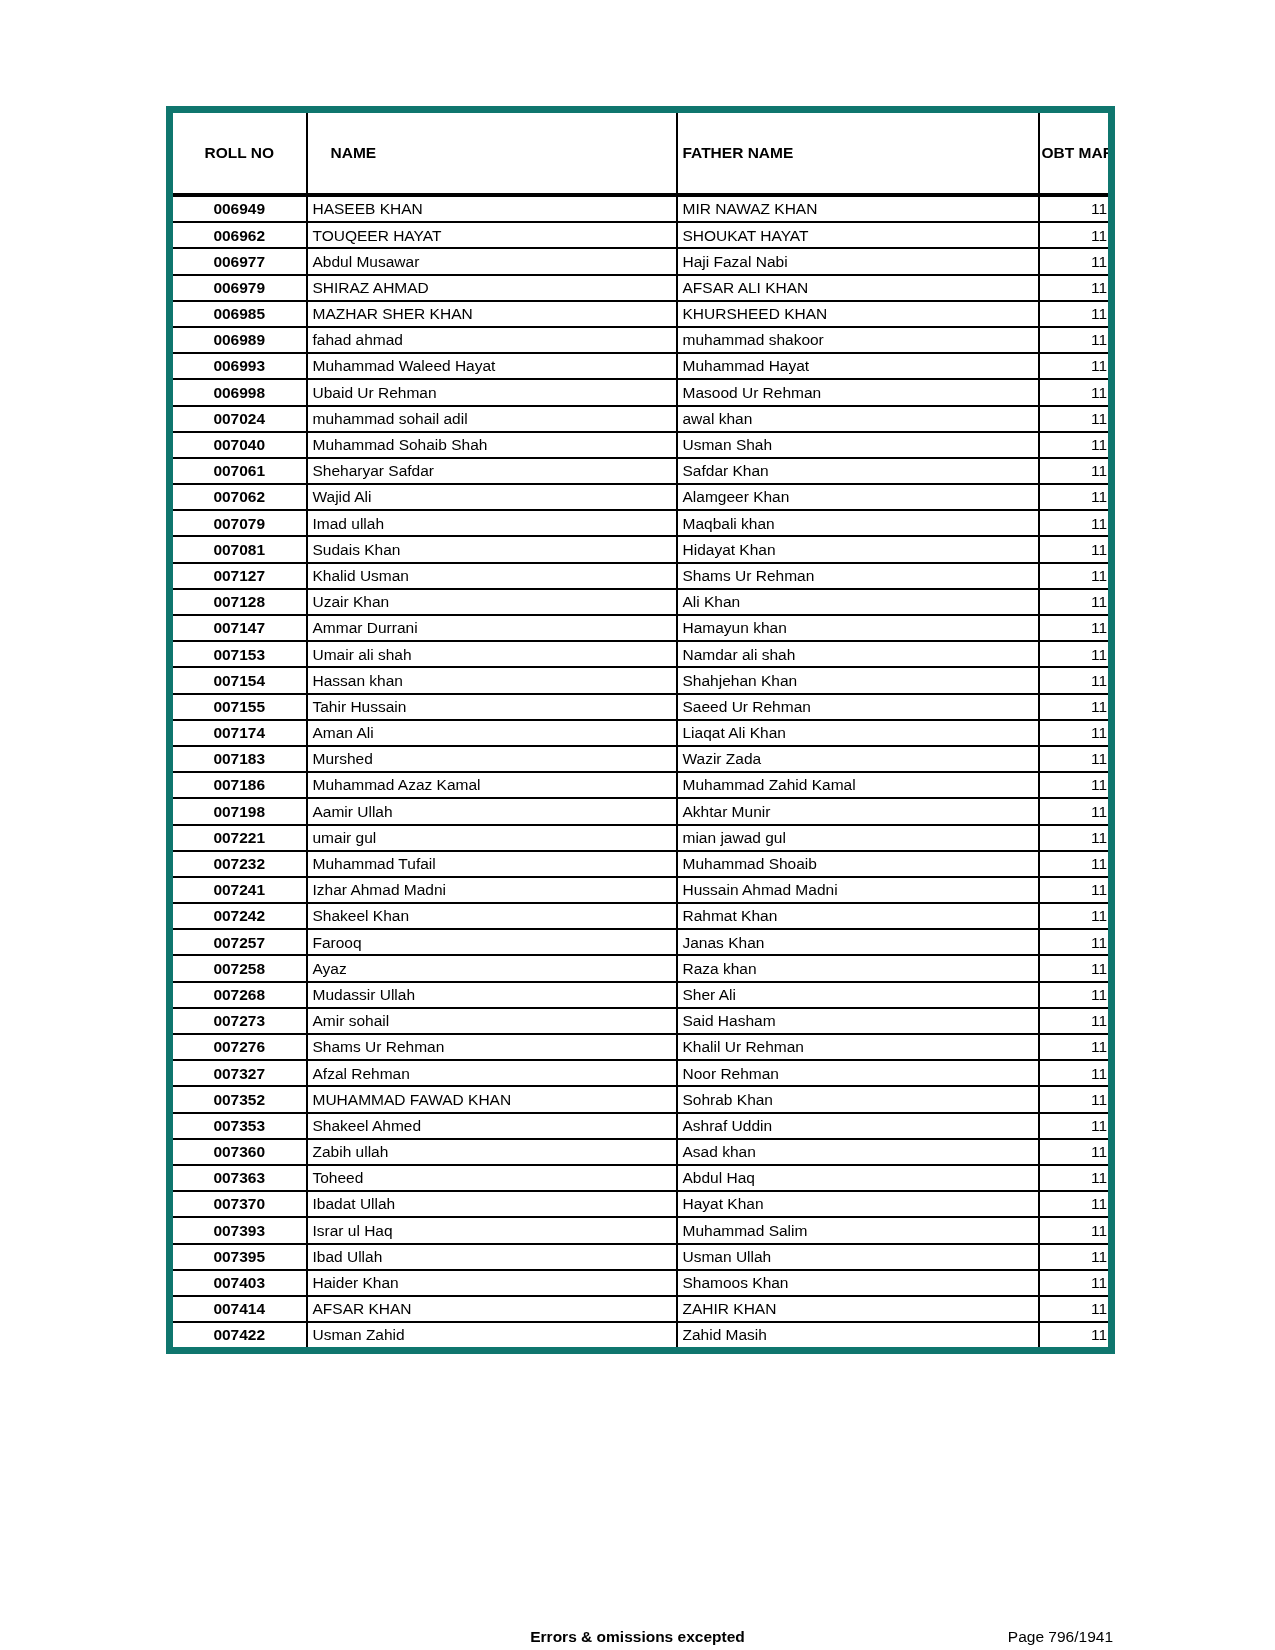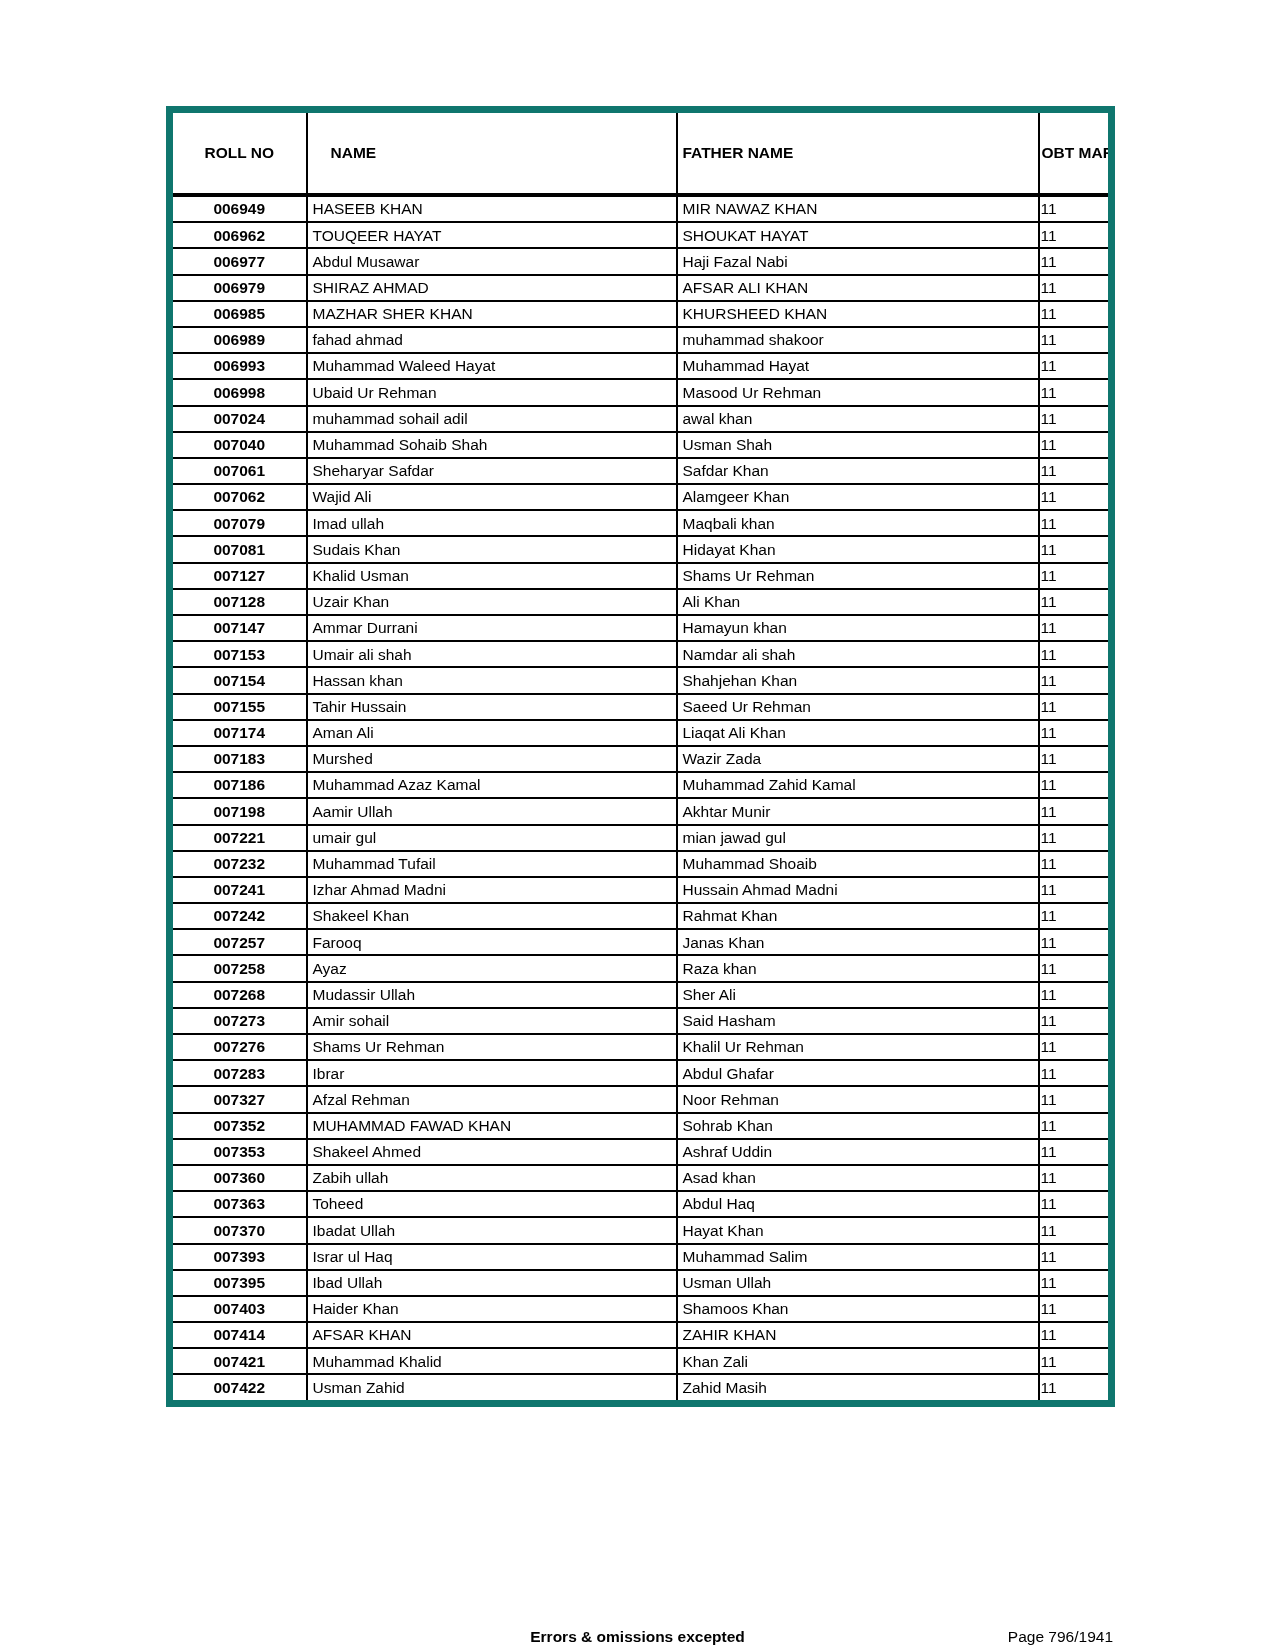--- a/index.html
+++ b/index.html
@@ -61,21 +61,21 @@
     text-align: center;
     font-weight: bold;
     font-size: 15px;
   }
   td.cell-name,
   td.cell-father {
     text-align: left;
     padding-left: 5px;
   }
   td.cell-marks {
-    text-align: left;
+    text-align: right;
     font-size: 15px;
   }
 
   .footer {
     position: absolute;
     top: 1628px;
     left: 0;
     width: 100%;
     height: 24px;
     font-size: 15.5px;
@@ -306,26 +306,20 @@
             <td class="cell-father">Said Hasham</td>
             <td class="cell-marks">11</td>
           </tr>
           <tr>
             <td class="cell-roll">007276</td>
             <td class="cell-name">Shams Ur Rehman</td>
             <td class="cell-father">Khalil Ur Rehman</td>
             <td class="cell-marks">11</td>
           </tr>
           <tr>
-            <td class="cell-roll">007283</td>
-            <td class="cell-name">Ibrar</td>
-            <td class="cell-father">Abdul Ghafar</td>
-            <td class="cell-marks">11</td>
-          </tr>
-          <tr>
             <td class="cell-roll">007327</td>
             <td class="cell-name">Afzal Rehman</td>
             <td class="cell-father">Noor Rehman</td>
             <td class="cell-marks">11</td>
           </tr>
           <tr>
             <td class="cell-roll">007352</td>
             <td class="cell-name">MUHAMMAD FAWAD KHAN</td>
             <td class="cell-father">Sohrab Khan</td>
             <td class="cell-marks">11</td>
@@ -369,26 +363,20 @@
           <tr>
             <td class="cell-roll">007403</td>
             <td class="cell-name">Haider Khan</td>
             <td class="cell-father">Shamoos Khan</td>
             <td class="cell-marks">11</td>
           </tr>
           <tr>
             <td class="cell-roll">007414</td>
             <td class="cell-name">AFSAR KHAN</td>
             <td class="cell-father">ZAHIR KHAN</td>
-            <td class="cell-marks">11</td>
-          </tr>
-          <tr>
-            <td class="cell-roll">007421</td>
-            <td class="cell-name">Muhammad Khalid</td>
-            <td class="cell-father">Khan Zali</td>
             <td class="cell-marks">11</td>
           </tr>
           <tr>
             <td class="cell-roll">007422</td>
             <td class="cell-name">Usman Zahid</td>
             <td class="cell-father">Zahid Masih</td>
             <td class="cell-marks">11</td>
           </tr>
         </tbody>
     </table>

